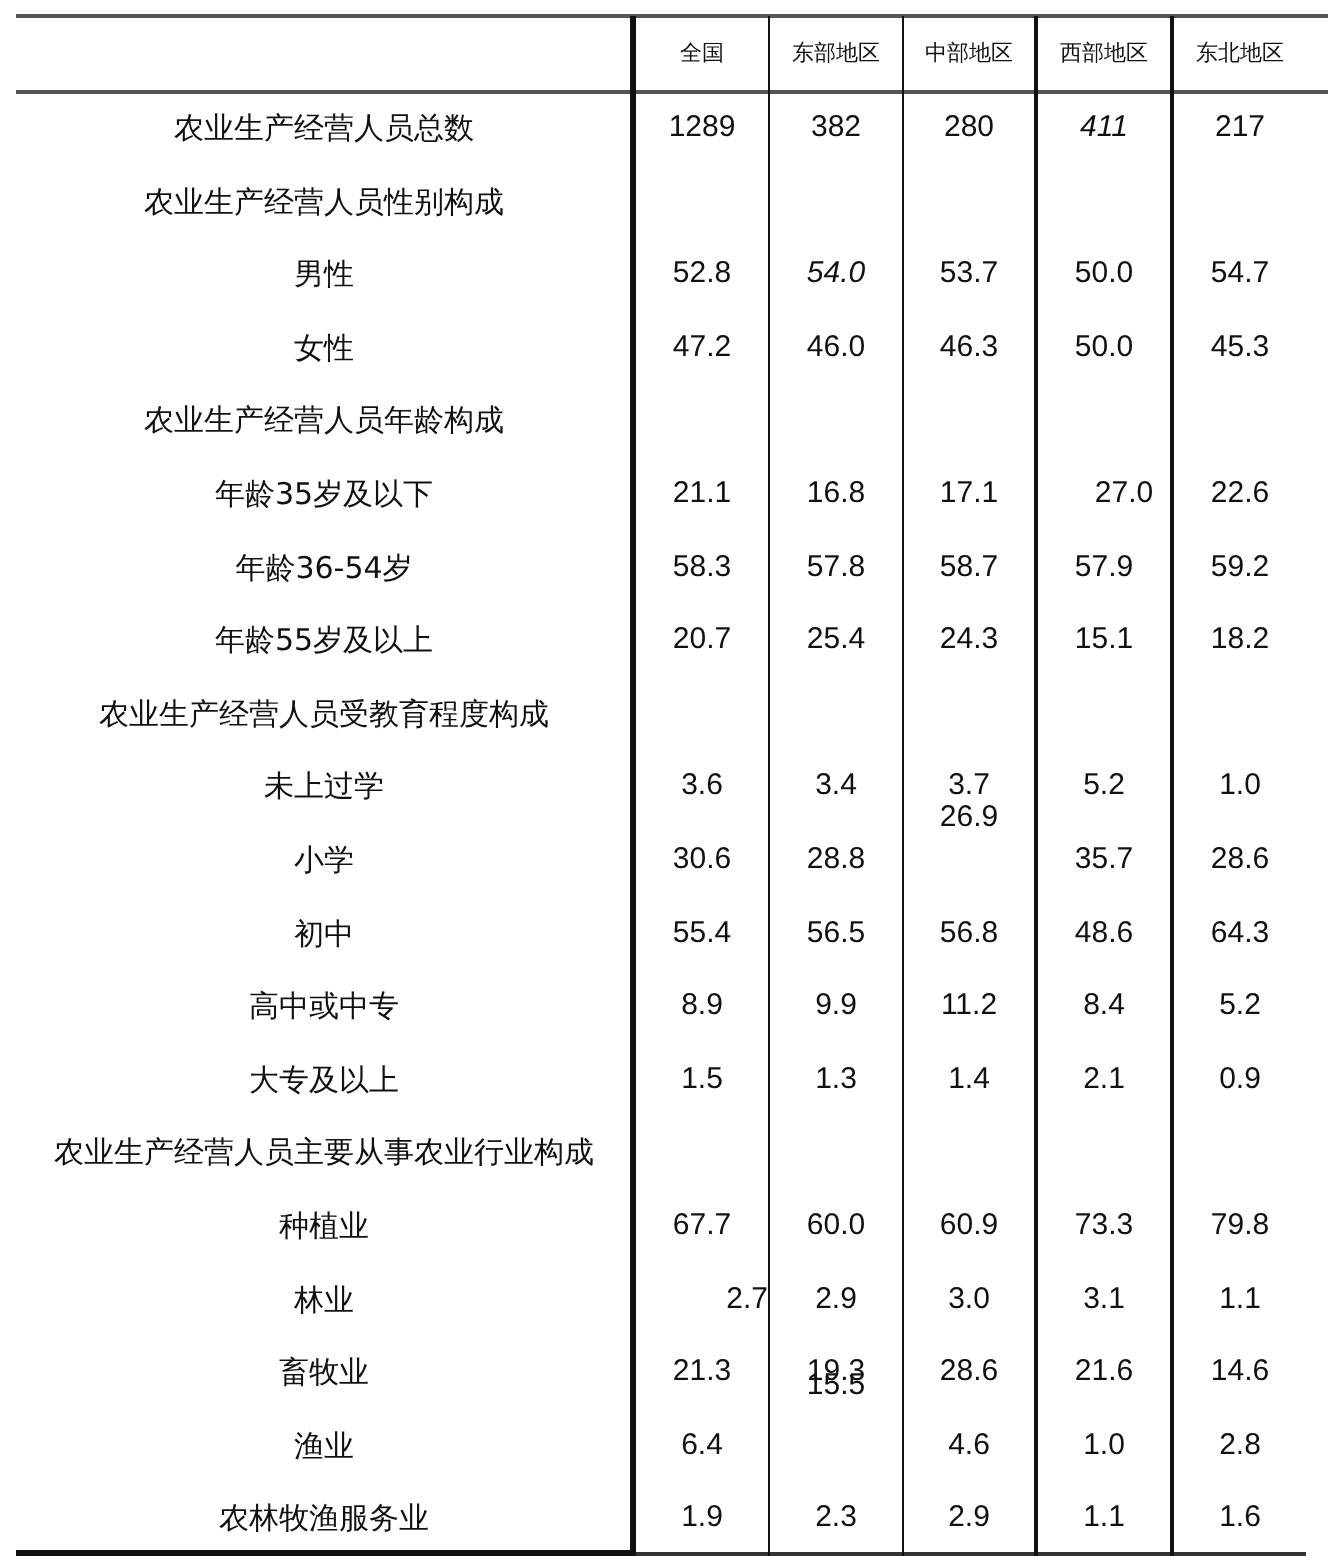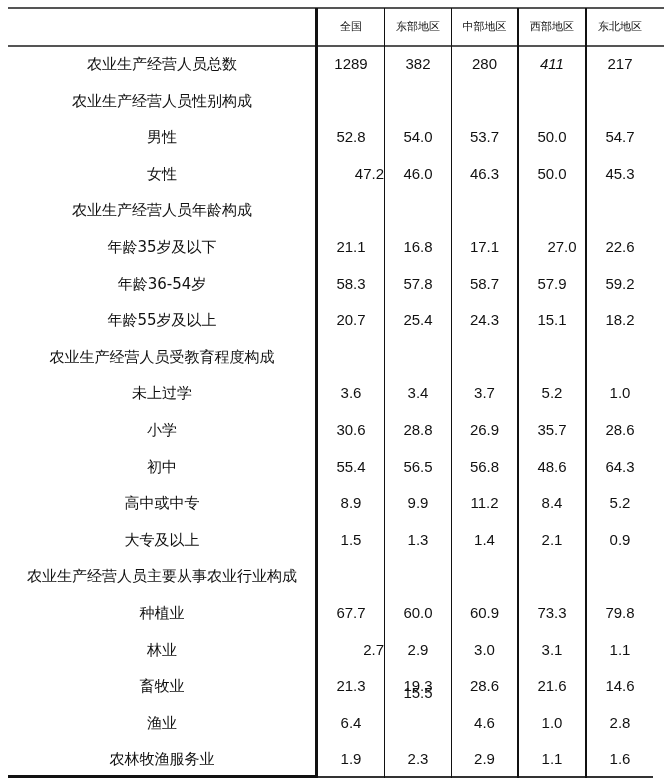--- a/index.html
+++ b/index.html
@@ -49,28 +49,28 @@
         <div class="cell" style="left: 8px; width: 308px; top: 82.6px;">农业生产经营人员性别构成</div>
         <div class="cell num" style="left: 318px; width: 66px; top: 82.6px;"></div>
         <div class="cell num" style="left: 385px; width: 66px; top: 82.6px;"></div>
         <div class="cell num" style="left: 452px; width: 65px; top: 82.6px;"></div>
         <div class="cell num" style="left: 519px; width: 66px; top: 82.6px;"></div>
         <div class="cell num" style="left: 587px; width: 66px; top: 82.6px;"></div>
       </div>
       <div>
         <div class="cell" style="left: 8px; width: 308px; top: 119.2px;">男性</div>
         <div class="cell num" style="left: 318px; width: 66px; top: 119.2px;">52.8</div>
-        <div class="cell num" style="left: 385px; width: 66px; top: 119.2px;">54.0</div>
+        <div class="cell num" style="left: 385px; width: 66px; top: 119.2px; font-style: italic;">54.0</div>
         <div class="cell num" style="left: 452px; width: 65px; top: 119.2px;">53.7</div>
         <div class="cell num" style="left: 519px; width: 66px; top: 119.2px;">50.0</div>
         <div class="cell num" style="left: 587px; width: 66px; top: 119.2px;">54.7</div>
       </div>
       <div>
         <div class="cell" style="left: 8px; width: 308px; top: 155.8px;">女性</div>
-        <div class="cell num" style="left: 318px; width: 66px; top: 155.8px; text-align: right;">47.2</div>
+        <div class="cell num" style="left: 318px; width: 66px; top: 155.8px;">47.2</div>
         <div class="cell num" style="left: 385px; width: 66px; top: 155.8px;">46.0</div>
         <div class="cell num" style="left: 452px; width: 65px; top: 155.8px;">46.3</div>
         <div class="cell num" style="left: 519px; width: 66px; top: 155.8px;">50.0</div>
         <div class="cell num" style="left: 587px; width: 66px; top: 155.8px;">45.3</div>
       </div>
       <div>
         <div class="cell" style="left: 8px; width: 308px; top: 192.4px;">农业生产经营人员年龄构成</div>
         <div class="cell num" style="left: 318px; width: 66px; top: 192.4px;"></div>
         <div class="cell num" style="left: 385px; width: 66px; top: 192.4px;"></div>
         <div class="cell num" style="left: 452px; width: 65px; top: 192.4px;"></div>
@@ -114,21 +114,21 @@
         <div class="cell num" style="left: 318px; width: 66px; top: 375.4px;">3.6</div>
         <div class="cell num" style="left: 385px; width: 66px; top: 375.4px;">3.4</div>
         <div class="cell num" style="left: 452px; width: 65px; top: 375.4px;">3.7</div>
         <div class="cell num" style="left: 519px; width: 66px; top: 375.4px;">5.2</div>
         <div class="cell num" style="left: 587px; width: 66px; top: 375.4px;">1.0</div>
       </div>
       <div>
         <div class="cell" style="left: 8px; width: 308px; top: 412px;">小学</div>
         <div class="cell num" style="left: 318px; width: 66px; top: 412px;">30.6</div>
         <div class="cell num" style="left: 385px; width: 66px; top: 412px;">28.8</div>
-        <div class="cell num" style="left: 452px; width: 65px; top: 412px; text-align: center;">26.9</div>
+        <div class="cell num" style="left: 452px; width: 65px; top: 391px; text-align: center;">26.9</div>
         <div class="cell num" style="left: 519px; width: 66px; top: 412px;">35.7</div>
         <div class="cell num" style="left: 587px; width: 66px; top: 412px;">28.6</div>
       </div>
       <div>
         <div class="cell" style="left: 8px; width: 308px; top: 448.6px;">初中</div>
         <div class="cell num" style="left: 318px; width: 66px; top: 448.6px;">55.4</div>
         <div class="cell num" style="left: 385px; width: 66px; top: 448.6px;">56.5</div>
         <div class="cell num" style="left: 452px; width: 65px; top: 448.6px;">56.8</div>
         <div class="cell num" style="left: 519px; width: 66px; top: 448.6px;">48.6</div>
         <div class="cell num" style="left: 587px; width: 66px; top: 448.6px;">64.3</div>

